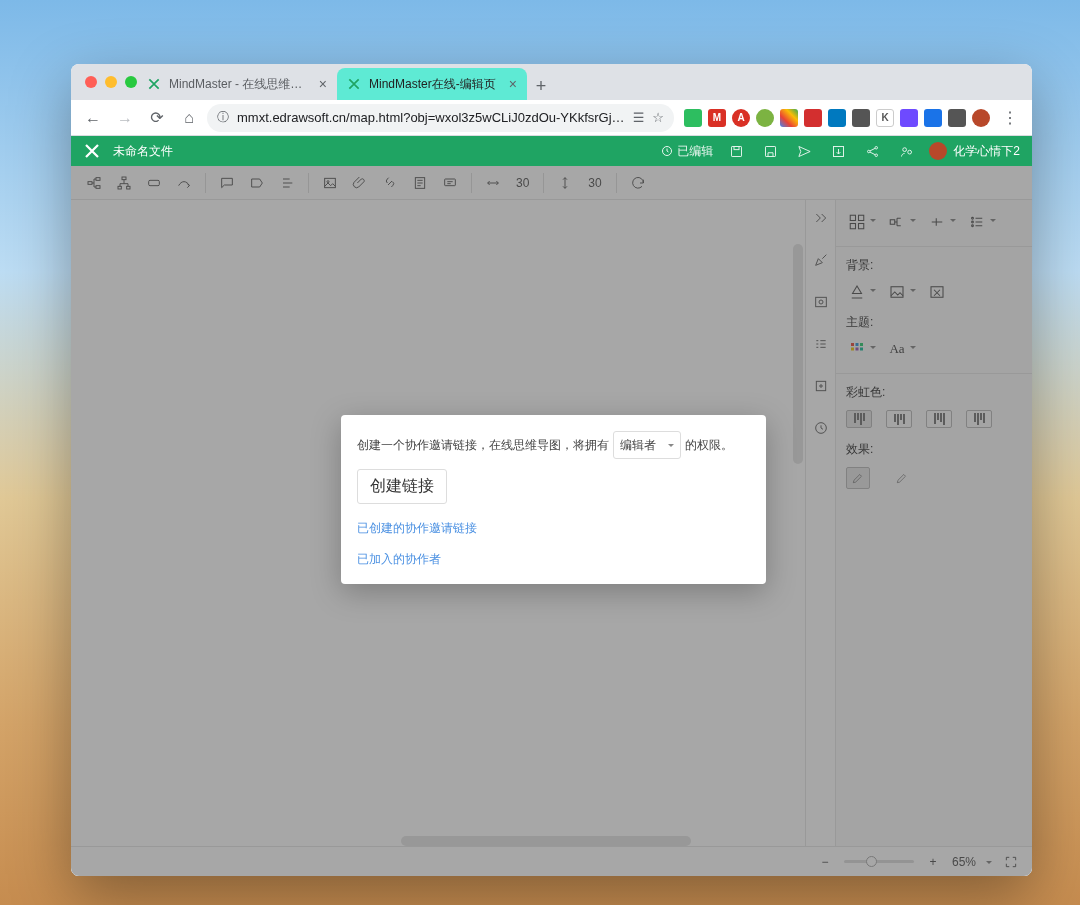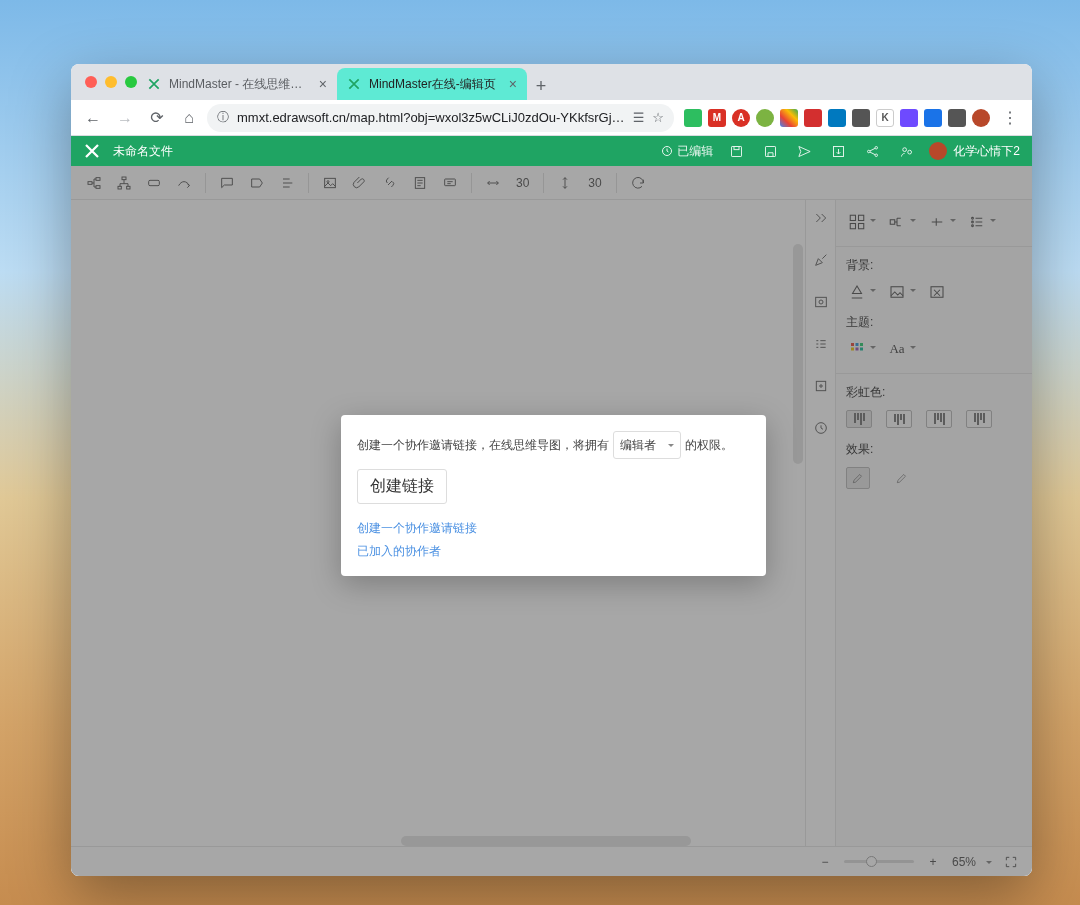--- a/index.html
+++ b/index.html
@@ -503,19 +503,19 @@
       <div class="m-body">
         <div class="m-line">
           <span>创建一个协作邀请链接，在线思维导图，将拥有</span>
           <span class="m-select">
             <span>编辑者</span>
             <span class="car"></span>
           </span>
           <span>的权限。</span>
         </div>
         <button class="m-btn">创建链接</button>
-        <div class="m-link">创建一个协作邀请链接</div>
-        <div class="m-link" style="margin-top:6px">已加入的协作者</div>
+        <div class="m-link">已创建的协作邀请链接</div>
+        <div class="m-link" style="margin-top:14px">已加入的协作者</div>
       </div>
     </div>
 
   </div>
 </div>
 
 </body></html>

